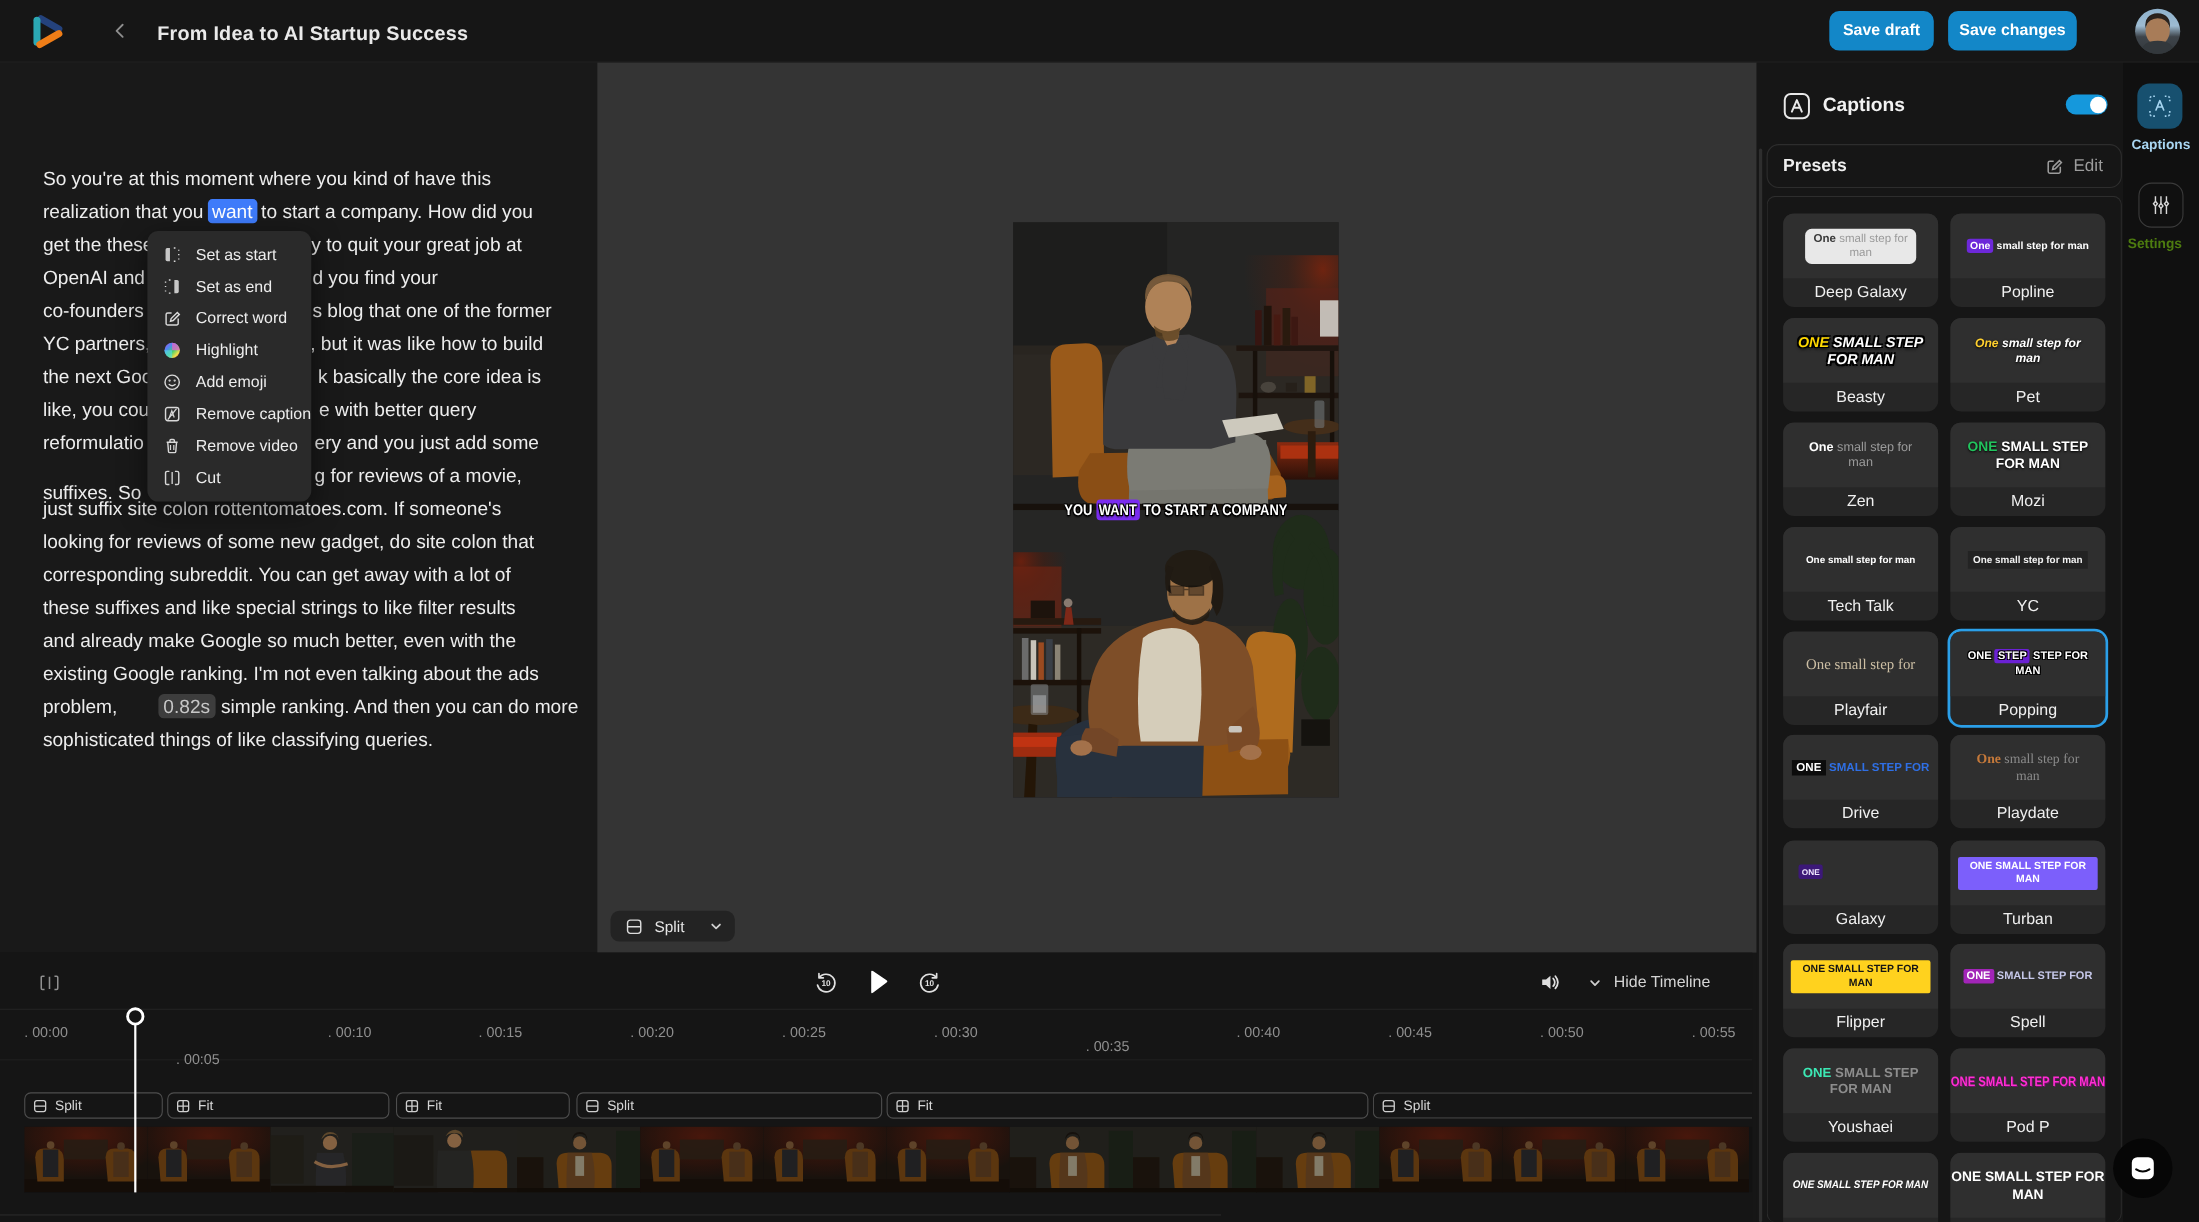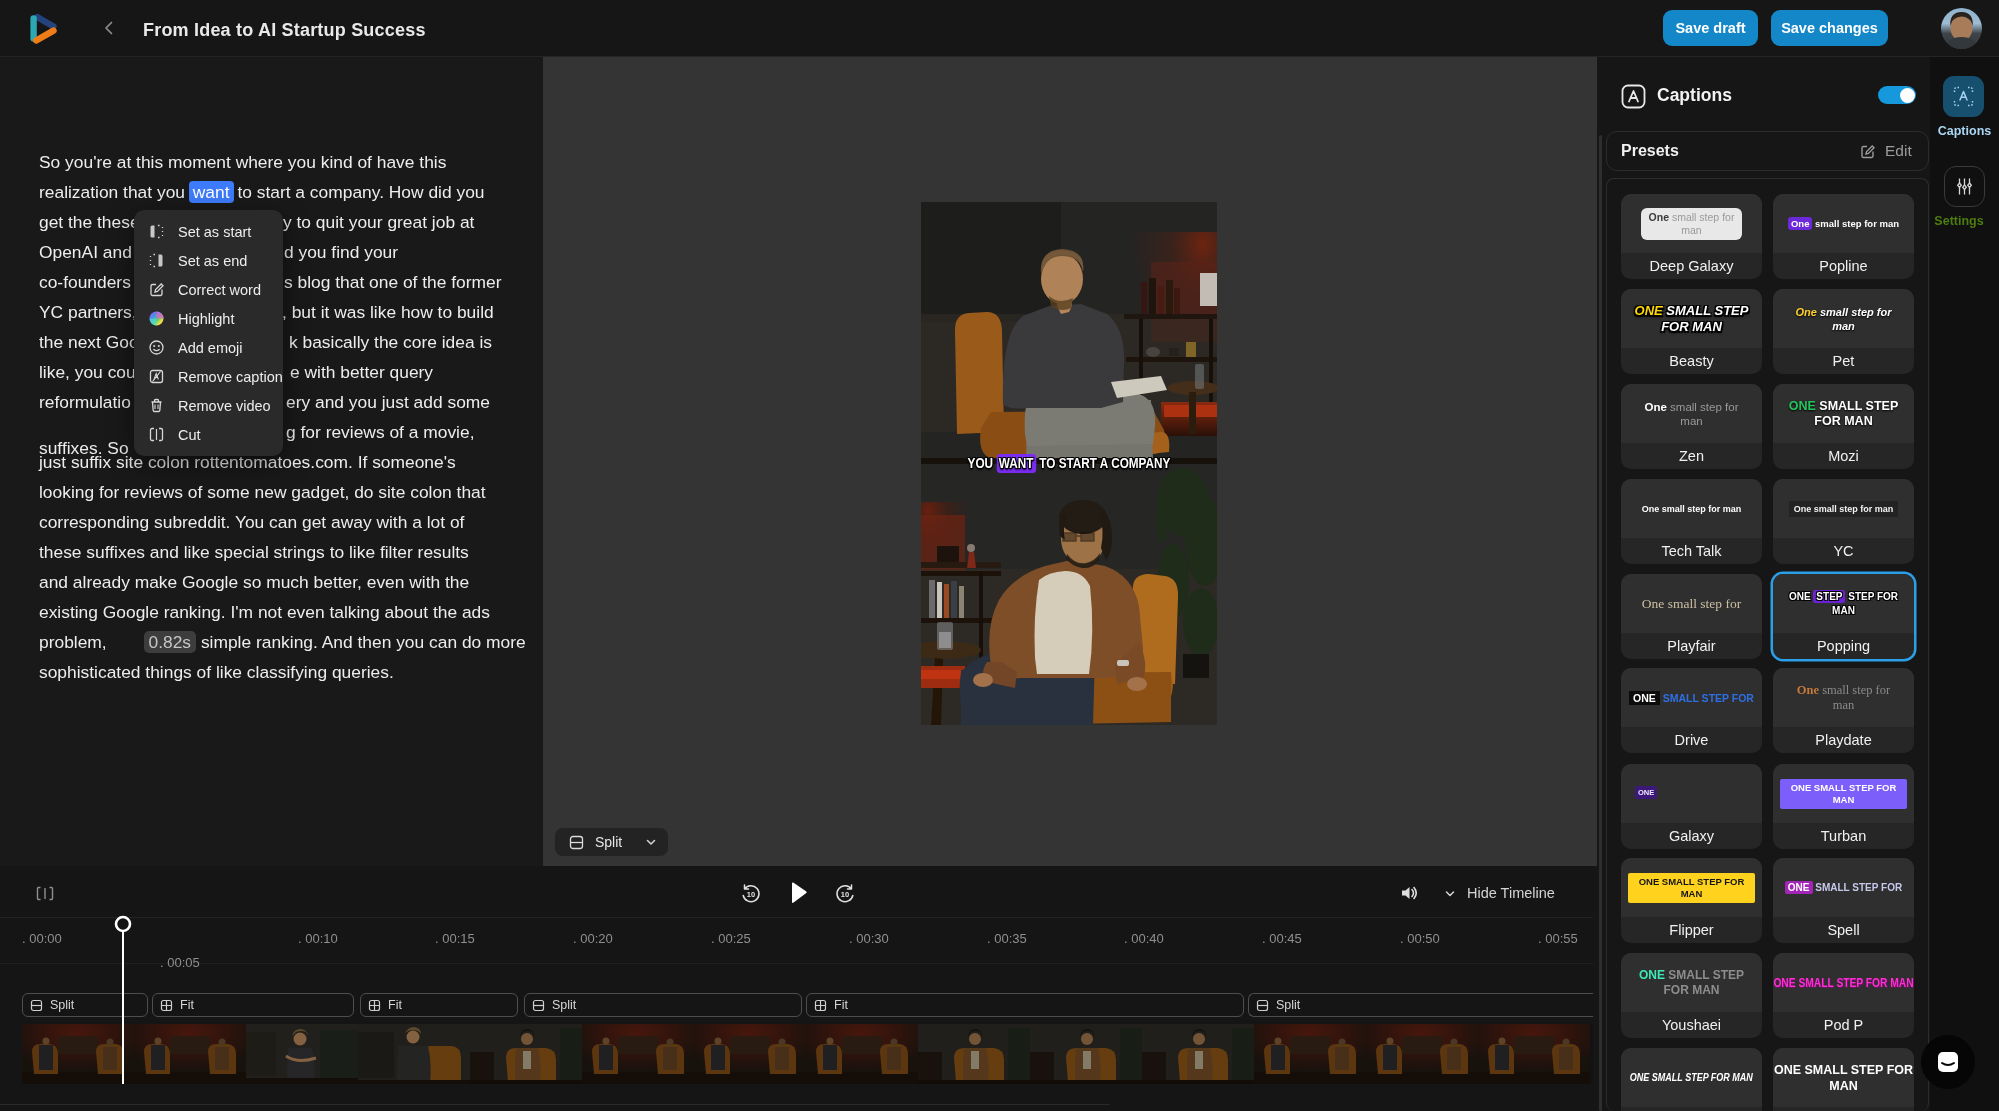--- a/index.html
+++ b/index.html
@@ -544,21 +544,21 @@
     <div class="abs" style="left:1467px;top:19px;font-size:14.5px;color:#d4d4d4;">Hide Timeline</div>
     <div class="abs" style="left:0;top:51px;width:1593px;height:1px;background:#232323;"></div>
     <div class="abs" style="left:0;top:97px;width:1593px;height:1px;background:#202020;"></div>
     <div class="tick" style="left:22px;">. 00:00</div>
     <div class="tick" style="left:160px;margin-top:24px;">. 00:05</div>
     <div class="tick" style="left:298px;">. 00:10</div>
     <div class="tick" style="left:435px;">. 00:15</div>
     <div class="tick" style="left:573px;">. 00:20</div>
     <div class="tick" style="left:711px;">. 00:25</div>
     <div class="tick" style="left:849px;">. 00:30</div>
-    <div class="tick" style="left:987px;">. 00:35</div>
+    <div class="tick" style="left:987px;margin-top:12px;">. 00:35</div>
     <div class="tick" style="left:1124px;">. 00:40</div>
     <div class="tick" style="left:1262px;">. 00:45</div>
     <div class="tick" style="left:1400px;">. 00:50</div>
     <div class="tick" style="left:1538px;">. 00:55</div>
     <div class="cliphdr" style="left:22px;width:126px;">
           <svg style="margin-left:7px" width="13" height="13" viewBox="0 0 13 13" fill="none" stroke="#cfcfcf" stroke-width="1.2">
             <rect x="1.5" y="1.5" width="10" height="10" rx="2"></rect>
             <path d="M1.5 6.5 H11.5"></path>
           </svg>
           <span style="margin-left:7px">Split</span>

